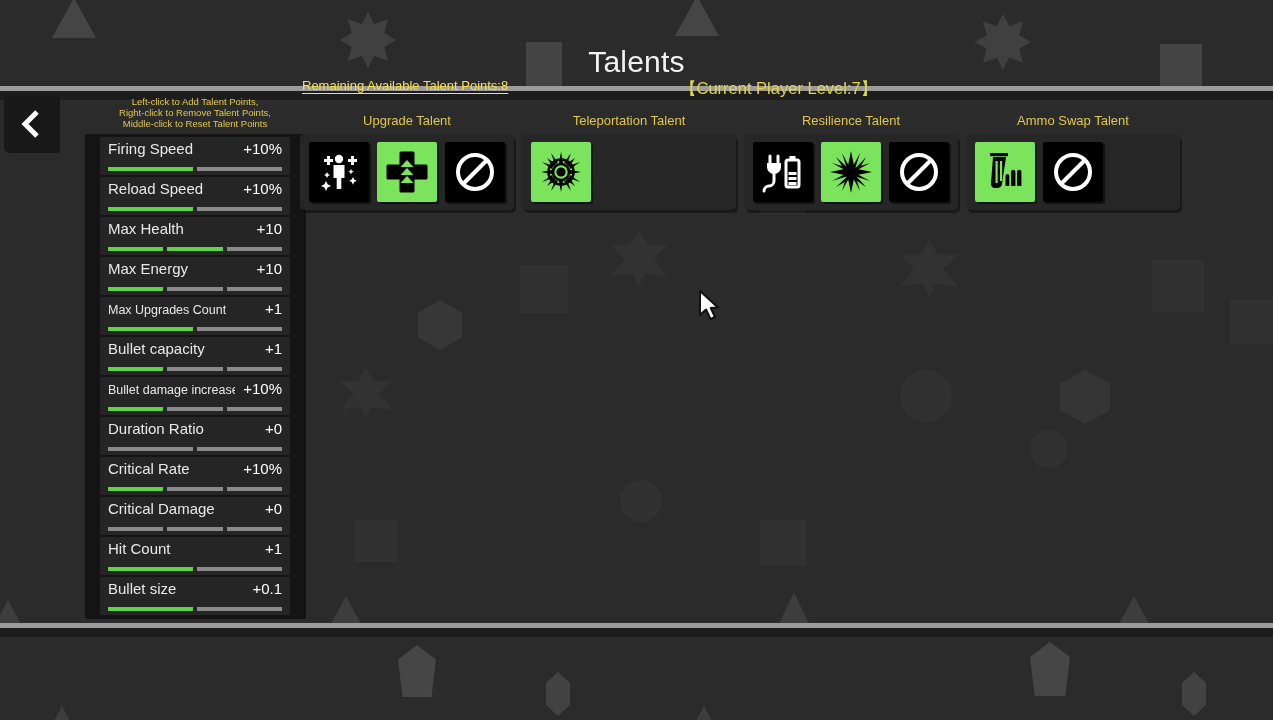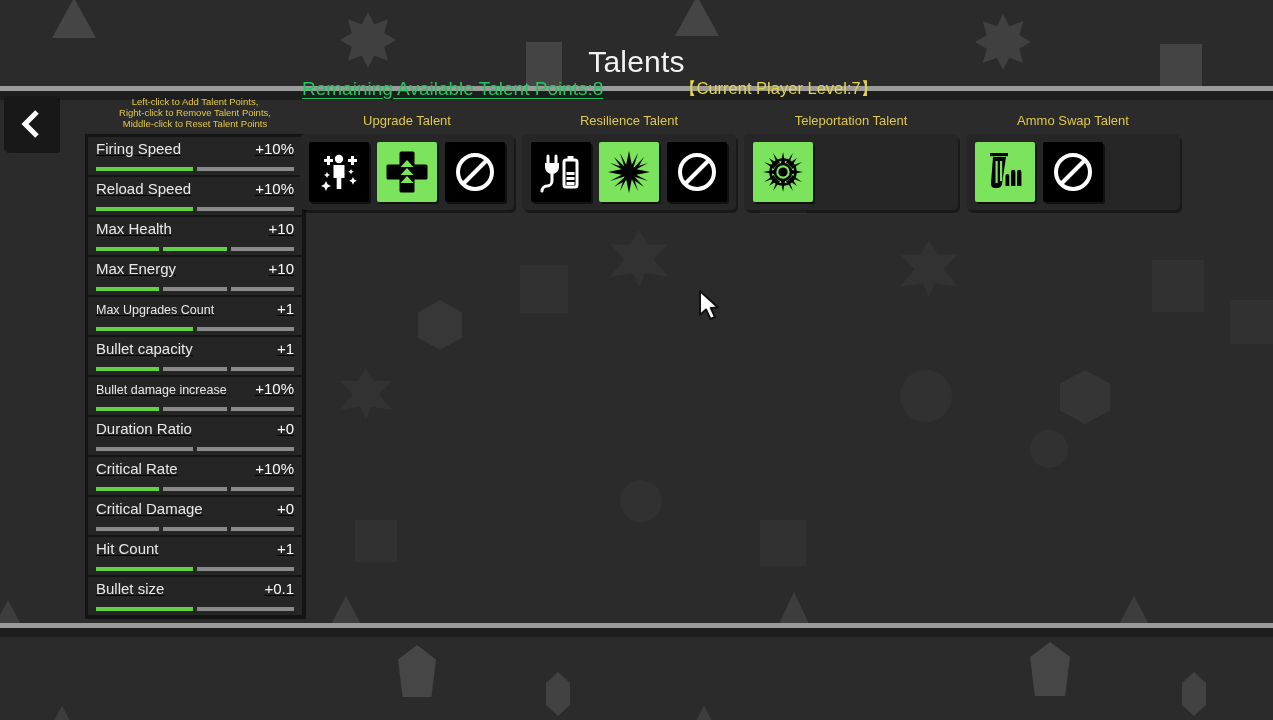--- a/index.html
+++ b/index.html
@@ -69,22 +69,22 @@
   #header { position: absolute; top: 15px; left: 0; width: 1273px; height: 86px; }
   #page-title {
     position: absolute; top: 30px; left: 0; width: 1273px;
     text-align: center;
     color: #f2f2f2;
     font-size: 30px;
     letter-spacing: .2px;
   }
   #talent-points {
     position: absolute; top: 63px; left: 302px;
-    color: #22c55e;
-    font-size: 19px;
+    color: #fde047;
+    font-size: 13px;
     text-decoration: underline;
     text-underline-offset: 3px;
     white-space: nowrap;
   }
   #player-level {
     position: absolute; top: 63px; left: 680px;
     color: #e4d44a;
     font-size: 16.5px;
     text-underline-offset: 3px;
     white-space: nowrap;
@@ -111,23 +111,22 @@
     color: #e0c84a;
     font-size: 9.5px;
     line-height: 11px;
     text-align: center;
     padding: 2px 0 5px 0;
     white-space: pre-line;
   }
   #stats-list {
     background: #141414;
     border: 1px solid #121212;
-    padding: 2px 2px;
+    padding: 2px 14px;
     box-shadow: 1px 1px 0 rgba(0,0,0,.5);
-    text-decoration: underline;
   }
   .stat-row {
     position: relative;
     height: 38px;
     background: #252525;
     margin-bottom: 2px;
     padding: 3px 8px 0 8px;
     cursor: pointer;
   }
   .stat-row:last-child { margin-bottom: 0; }
@@ -420,72 +419,20 @@
             <span>
               <svg xmlns="http://www.w3.org/2000/svg" width="44" height="44" viewBox="0 0 44 44">
                 <circle cx="22" cy="22" r="17" fill="none" stroke="#ffffff" stroke-width="4"></circle>
                 <line x1="10.5" y1="33.5" x2="33.5" y2="10.5" stroke="#ffffff" stroke-width="4"></line>
               </svg>
             </span>
           </div>
         </div>
       </div>
       <div class="talent-group">
-        <div class="group-title">Resilience Talent</div>
-        <div class="group-slots">
-          <div class="slot">
-            <span>
-              <svg xmlns="http://www.w3.org/2000/svg" width="44" height="44" viewBox="0 0 44 44">
-                <rect x="25" y="10" width="13" height="27" rx="2" fill="none" stroke="#ffffff" stroke-width="3"></rect>
-                <rect x="28.5" y="6" width="6" height="4" fill="#ffffff"></rect>
-                <rect x="27.5" y="22" width="8" height="3" fill="#ffffff"></rect>
-                <rect x="27.5" y="27" width="8" height="3" fill="#ffffff"></rect>
-                <rect x="27.5" y="32" width="8" height="3" fill="#ffffff"></rect>
-                <path d="M9 6 v7 M17 6 v7" stroke="#ffffff" stroke-width="3" stroke-linecap="round"></path>
-                <path d="M6 13 h14 v4 a7 7 0 0 1 -7 7 a7 7 0 0 1 -7 -7 z" fill="#ffffff"></path>
-                <path d="M13 24 v7 a5 5 0 0 1 -5 5 a5 5 0 0 0 -5 5" fill="none" stroke="#ffffff" stroke-width="3" stroke-linecap="round"></path>
-              </svg>
-            </span>
-          </div>
-          <div class="slot active">
-            <span>
-              <svg xmlns="http://www.w3.org/2000/svg" width="44" height="44" viewBox="0 0 44 44">
-                <g fill="#000000">
-                  <polygon points="22,1 25.5,18 18.5,18"></polygon>
-                  <polygon points="22,43 25.5,26 18.5,26"></polygon>
-                  <polygon points="1,22 18,25.5 18,18.5"></polygon>
-                  <polygon points="43,22 26,25.5 26,18.5"></polygon>
-                  <polygon points="7,7 20,19 17,22"></polygon>
-                  <polygon points="37,37 25,24 22,27"></polygon>
-                  <polygon points="37,7 25,20 28,23"></polygon>
-                  <polygon points="7,37 20,25 23,28"></polygon>
-                  <polygon points="13,3 21,18 18,19"></polygon>
-                  <polygon points="31,41 23,26 26,25"></polygon>
-                  <polygon points="41,13 26,21 25,18"></polygon>
-                  <polygon points="3,31 18,23 19,26"></polygon>
-                  <polygon points="31,3 23,18 26,19"></polygon>
-                  <polygon points="13,41 21,26 18,25"></polygon>
-                  <polygon points="41,31 26,23 25,26"></polygon>
-                  <polygon points="3,13 18,21 19,18"></polygon>
-                  <circle cx="22" cy="22" r="6"></circle>
-                </g>
-              </svg>
-            </span>
-          </div>
-          <div class="slot">
-            <span>
-              <svg xmlns="http://www.w3.org/2000/svg" width="44" height="44" viewBox="0 0 44 44">
-                <circle cx="22" cy="22" r="17" fill="none" stroke="#ffffff" stroke-width="4"></circle>
-                <line x1="10.5" y1="33.5" x2="33.5" y2="10.5" stroke="#ffffff" stroke-width="4"></line>
-              </svg>
-            </span>
-          </div>
-        </div>
-      </div>
-      <div class="talent-group">
         <div class="group-title">Teleportation Talent</div>
         <div class="group-slots">
           <div class="slot active">
             <span>
               <svg xmlns="http://www.w3.org/2000/svg" width="44" height="44" viewBox="0 0 44 44">
                 <g stroke="#000000" stroke-width="2.6" fill="none">
                   <circle cx="22" cy="22" r="12.5"></circle>
                   <circle cx="22" cy="22" r="8"></circle>
                 </g>
                 <circle cx="22" cy="22" r="4.6" fill="#000000"></circle>
@@ -508,20 +455,72 @@
                   <polygon points="3,12 13,19 14,16"></polygon>
                 </g>
               </svg>
             </span>
           </div>
           <div class="slot empty"></div>
           <div class="slot empty"></div>
         </div>
       </div>
       <div class="talent-group">
+        <div class="group-title">Resilience Talent</div>
+        <div class="group-slots">
+          <div class="slot">
+            <span>
+              <svg xmlns="http://www.w3.org/2000/svg" width="44" height="44" viewBox="0 0 44 44">
+                <rect x="25" y="10" width="13" height="27" rx="2" fill="none" stroke="#ffffff" stroke-width="3"></rect>
+                <rect x="28.5" y="6" width="6" height="4" fill="#ffffff"></rect>
+                <rect x="27.5" y="22" width="8" height="3" fill="#ffffff"></rect>
+                <rect x="27.5" y="27" width="8" height="3" fill="#ffffff"></rect>
+                <rect x="27.5" y="32" width="8" height="3" fill="#ffffff"></rect>
+                <path d="M9 6 v7 M17 6 v7" stroke="#ffffff" stroke-width="3" stroke-linecap="round"></path>
+                <path d="M6 13 h14 v4 a7 7 0 0 1 -7 7 a7 7 0 0 1 -7 -7 z" fill="#ffffff"></path>
+                <path d="M13 24 v7 a5 5 0 0 1 -5 5 a5 5 0 0 0 -5 5" fill="none" stroke="#ffffff" stroke-width="3" stroke-linecap="round"></path>
+              </svg>
+            </span>
+          </div>
+          <div class="slot active">
+            <span>
+              <svg xmlns="http://www.w3.org/2000/svg" width="44" height="44" viewBox="0 0 44 44">
+                <g fill="#000000">
+                  <polygon points="22,1 25.5,18 18.5,18"></polygon>
+                  <polygon points="22,43 25.5,26 18.5,26"></polygon>
+                  <polygon points="1,22 18,25.5 18,18.5"></polygon>
+                  <polygon points="43,22 26,25.5 26,18.5"></polygon>
+                  <polygon points="7,7 20,19 17,22"></polygon>
+                  <polygon points="37,37 25,24 22,27"></polygon>
+                  <polygon points="37,7 25,20 28,23"></polygon>
+                  <polygon points="7,37 20,25 23,28"></polygon>
+                  <polygon points="13,3 21,18 18,19"></polygon>
+                  <polygon points="31,41 23,26 26,25"></polygon>
+                  <polygon points="41,13 26,21 25,18"></polygon>
+                  <polygon points="3,31 18,23 19,26"></polygon>
+                  <polygon points="31,3 23,18 26,19"></polygon>
+                  <polygon points="13,41 21,26 18,25"></polygon>
+                  <polygon points="41,31 26,23 25,26"></polygon>
+                  <polygon points="3,13 18,21 19,18"></polygon>
+                  <circle cx="22" cy="22" r="6"></circle>
+                </g>
+              </svg>
+            </span>
+          </div>
+          <div class="slot">
+            <span>
+              <svg xmlns="http://www.w3.org/2000/svg" width="44" height="44" viewBox="0 0 44 44">
+                <circle cx="22" cy="22" r="17" fill="none" stroke="#ffffff" stroke-width="4"></circle>
+                <line x1="10.5" y1="33.5" x2="33.5" y2="10.5" stroke="#ffffff" stroke-width="4"></line>
+              </svg>
+            </span>
+          </div>
+        </div>
+      </div>
+      <div class="talent-group">
         <div class="group-title">Ammo Swap Talent</div>
         <div class="group-slots">
           <div class="slot active">
             <span>
               <svg xmlns="http://www.w3.org/2000/svg" width="44" height="44" viewBox="0 0 44 44">
                 <path d="M10 7 h13 l-4 27 a5 5 0 0 1 -5 4 h-2 a4 4 0 0 1 -4 -5 z" fill="#000000"></path>
                 <rect x="7" y="3" width="18" height="3.2" fill="#000000"></rect>
                 <g fill="#7ce35c">
                   <rect x="12.5" y="11" width="2.2" height="22"></rect>
                   <rect x="17" y="11" width="2.2" height="20"></rect>

